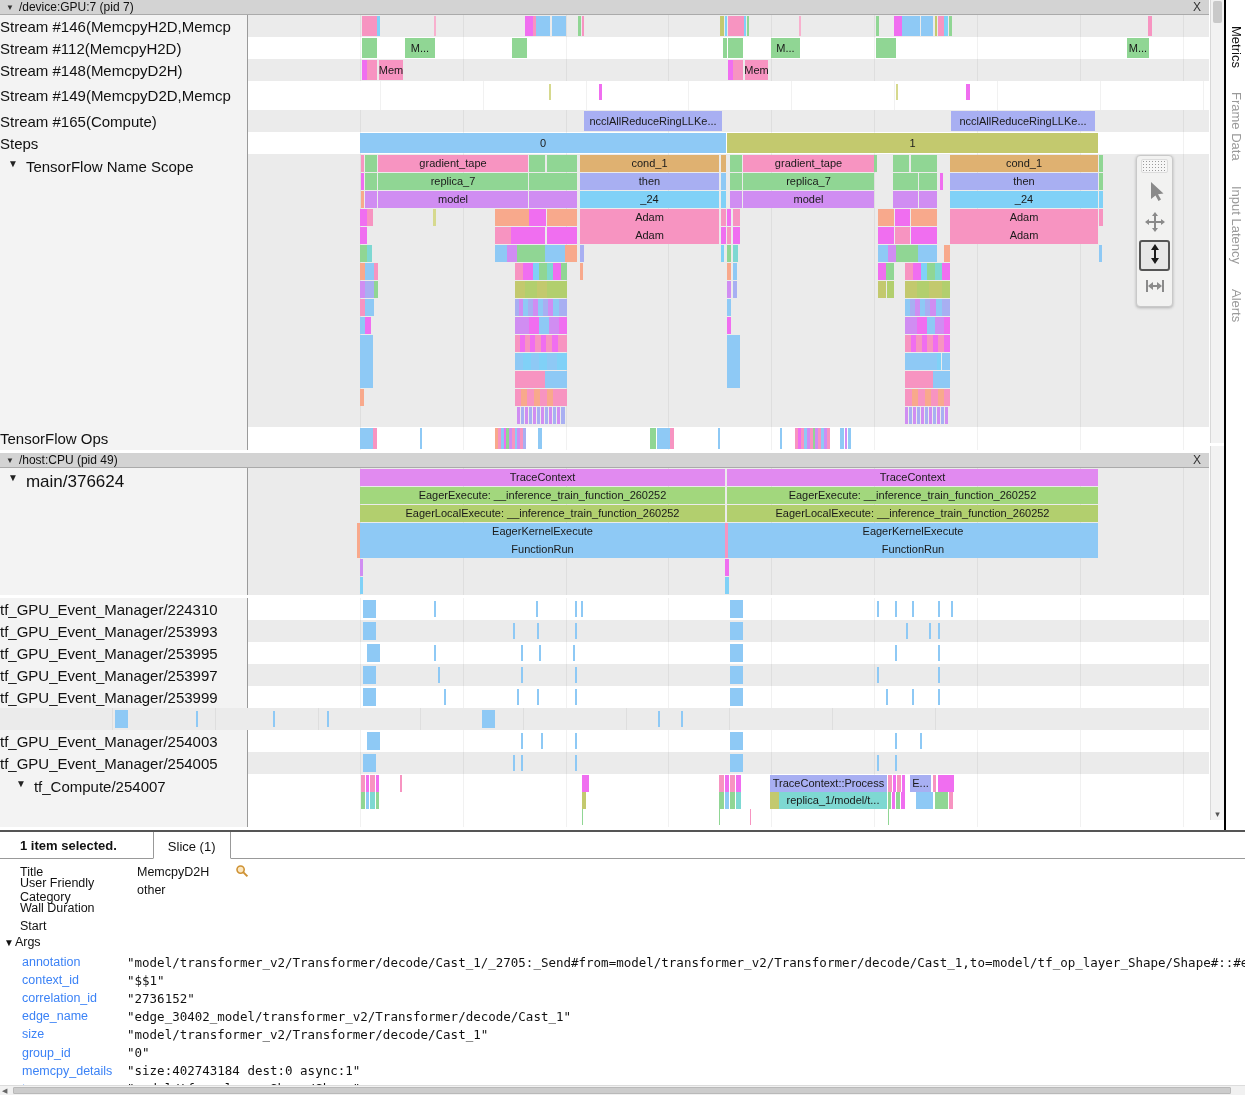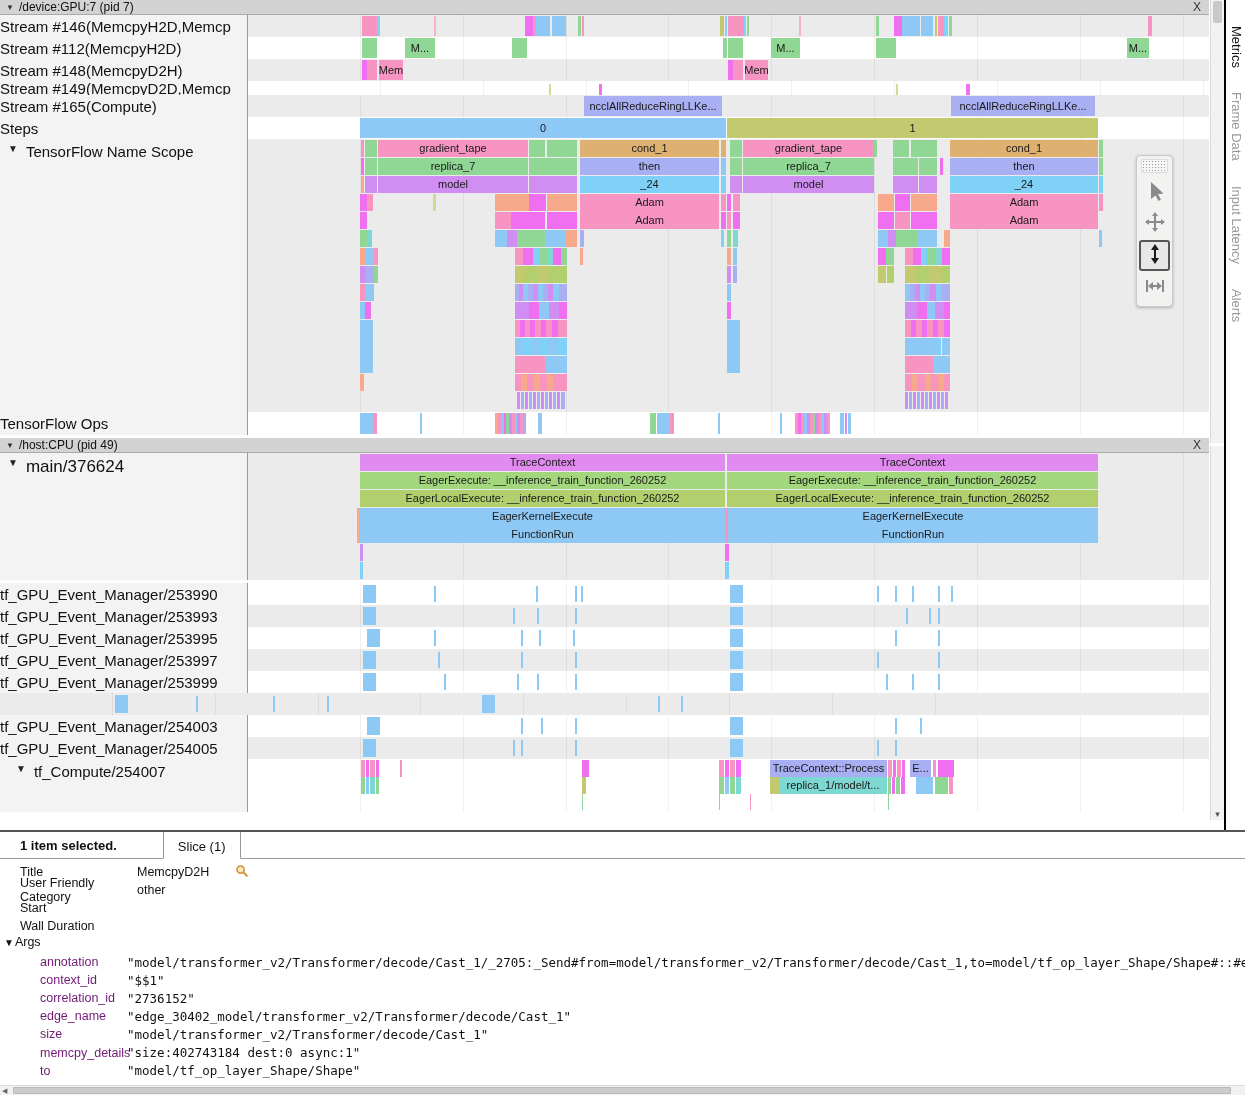--- a/index.html
+++ b/index.html
@@ -38,31 +38,31 @@
   .grip{height:12px;margin:1px 2px 3px 2px;background-image:radial-gradient(#9a9a9a 0.8px, transparent 0.9px);
         background-size:3px 3px;background-color:#f6f6f6;border:1px solid #dcdcdc;border-radius:2px;}
   .tool-btn{width:29px;height:29px;margin:1px auto;display:flex;align-items:center;justify-content:center;
             border:1px solid transparent;border-radius:3px;cursor:pointer;}
   .tool-btn.selected{border:2px solid #555;background:#e7e7e7;width:27px;height:27px;}
   
   .bottom{position:absolute;left:0;top:830px;width:1245px;height:265px;background:#fff;
           border-top:2px solid #555;box-sizing:border-box;overflow:hidden;}
   .tabbar{position:relative;height:26px;border-bottom:1px solid #999;display:flex;align-items:flex-end;}
   .sel-text{font-weight:bold;font-size:13px;color:#111;margin:0 0 5px 20px;}
-  .tab{margin-left:46px;margin-bottom:-1px;background:#fff;border:1px solid #999;border-bottom:1px solid #fff;
+  .tab{margin-left:36px;margin-bottom:-1px;background:#fff;border:1px solid #999;border-bottom:1px solid #fff;
        font-size:13px;color:#111;padding:18px 14px 4px 14px;cursor:pointer;}
   .fields{position:absolute;left:0;top:31px;width:100%;}
   .frow{display:flex;height:18px;align-items:center;font-size:12.5px;color:#111;}
   .flabel{width:137px;flex:none;padding-left:20px;box-sizing:border-box;}
   .fvalue{padding-left:0px;display:flex;align-items:center;gap:26px;}
   .args-head{position:absolute;left:4px;top:103px;font-size:12.5px;color:#111;display:flex;align-items:center;}
   .args-head .ah-arrow{font-size:10px;margin-right:1px;}
   .args{position:absolute;left:0;top:121px;width:1245px;}
   .arow{display:flex;height:18.1px;align-items:center;}
-  .aname{width:127px;flex:none;padding-left:40px;box-sizing:border-box;font-size:12.5px;color:#701a75;}
+  .aname{width:127px;flex:none;padding-left:22px;box-sizing:border-box;font-size:12.5px;color:#3b82f6;}
   .avalue{font-family:"DejaVu Sans Mono",monospace;font-size:12.5px;color:#111;white-space:nowrap;overflow:hidden;}
   
   .hscroll{position:absolute;left:0;bottom:0;width:1245px;height:10px;background:#f1f1f1;border-top:1px solid #dcdcdc;box-sizing:border-box;}
   .hs-arrow{position:absolute;left:2px;top:0px;font-size:7px;color:#666;line-height:10px;}
   .hs-thumb{position:absolute;left:13px;top:1px;height:7px;width:1218px;background:#ccc;border:1px solid #b9b9b9;border-radius:1px;box-sizing:border-box;}
   .mag{display:inline-block;}
 </style>
 </head>
 <body>
 
@@ -153,21 +153,21 @@
             <div class="grid" style="left: 832px;"></div>
             <div class="grid" style="left: 935px;"></div>
             <div class="bar" style="left: 114px; top: 1px; width: 5px; height: 20px; background: rgb(240, 110, 240);"></div>
             <div class="bar" style="left: 119px; top: 1px; width: 10px; height: 20px; background: rgb(247, 148, 193);"></div>
             <div class="bar" style="left: 131px; top: 1px; width: 24px; height: 20px; background: rgb(247, 148, 193);">Mem</div>
             <div class="bar" style="left: 480px; top: 1px; width: 5px; height: 20px; background: rgb(240, 110, 240);"></div>
             <div class="bar" style="left: 485px; top: 1px; width: 10px; height: 20px; background: rgb(247, 148, 193);"></div>
             <div class="bar" style="left: 497px; top: 1px; width: 23px; height: 20px; background: rgb(247, 148, 193);">Mem</div>
           </div>
         </div>
-        <div class="trow" style="height: 14px; gap: 20px;">
+        <div class="trow" style="height: 29px; gap: 20px;">
           <div class="tlabel">
             <span class="ltext">Stream #149(MemcpyD2D,Memcp</span>
           </div>
           <div class="ttrack bg-w">
             <div class="grid" style="left: 112px;"></div>
             <div class="grid" style="left: 215px;"></div>
             <div class="grid" style="left: 318px;"></div>
             <div class="grid" style="left: 420px;"></div>
             <div class="grid" style="left: 523px;"></div>
             <div class="grid" style="left: 626px;"></div>
@@ -549,21 +549,21 @@
             <div class="bar" style="left: 480px; top: 55px; width: 370px; height: 35px; background: rgb(142, 201, 245);"></div>
             <div class="bar" style="left: 480px; top: 55px; width: 370px; height: 17px; background: transparent;">EagerKernelExecute</div>
             <div class="bar" style="left: 480px; top: 73px; width: 370px; height: 17px; background: transparent;">FunctionRun</div>
             <div class="bar" style="left: 477px; top: 91px; width: 4px; height: 17px; background: rgb(240, 110, 240);"></div>
             <div class="bar" style="left: 477px; top: 109px; width: 4px; height: 17px; background: rgb(128, 209, 247);"></div>
           </div>
         </div>
         <div class="spacer" style="height: 3px;"></div>
         <div class="trow" style="height: 22px;">
           <div class="tlabel">
-            <span class="ltext">tf_GPU_Event_Manager/253990</span>
+            <span class="ltext">tf_GPU_Event_Manager/224310</span>
           </div>
           <div class="ttrack bg-w">
             <div class="grid" style="left: 112px;"></div>
             <div class="grid" style="left: 215px;"></div>
             <div class="grid" style="left: 318px;"></div>
             <div class="grid" style="left: 420px;"></div>
             <div class="grid" style="left: 523px;"></div>
             <div class="grid" style="left: 626px;"></div>
             <div class="grid" style="left: 729px;"></div>
             <div class="grid" style="left: 832px;"></div>
@@ -872,27 +872,27 @@
               </svg></span>
           </div>
         </div>
         <div class="frow">
           <div class="flabel">User Friendly Category</div>
           <div class="fvalue">
             <span>other</span>
           </div>
         </div>
         <div class="frow">
-          <div class="flabel">Start</div>
+          <div class="flabel">Wall Duration</div>
           <div class="fvalue">
             <span></span>
           </div>
         </div>
         <div class="frow">
-          <div class="flabel">Wall Duration</div>
+          <div class="flabel">Start</div>
           <div class="fvalue">
             <span></span>
           </div>
         </div>
       </div>
     <div class="args-head">
       <span class="ah-arrow">▼</span>
       <span>Args</span>
     </div>
     <div class="args" id="args">
@@ -908,20 +908,24 @@
           <div class="aname">correlation_id</div>
           <div class="avalue">"2736152"</div>
         </div>
         <div class="arow">
           <div class="aname">edge_name</div>
           <div class="avalue">"edge_30402_model/transformer_v2/Transformer/decode/Cast_1"</div>
         </div>
         <div class="arow">
           <div class="aname">size</div>
           <div class="avalue">"model/transformer_v2/Transformer/decode/Cast_1"</div>
+        </div>
+        <div class="arow">
+          <div class="aname">group_id</div>
+          <div class="avalue">"0"</div>
         </div>
         <div class="arow">
           <div class="aname">memcpy_details</div>
           <div class="avalue">"size:402743184 dest:0 async:1"</div>
         </div>
         <div class="arow">
           <div class="aname">to</div>
           <div class="avalue">"model/tf_op_layer_Shape/Shape"</div>
         </div>
       </div>

